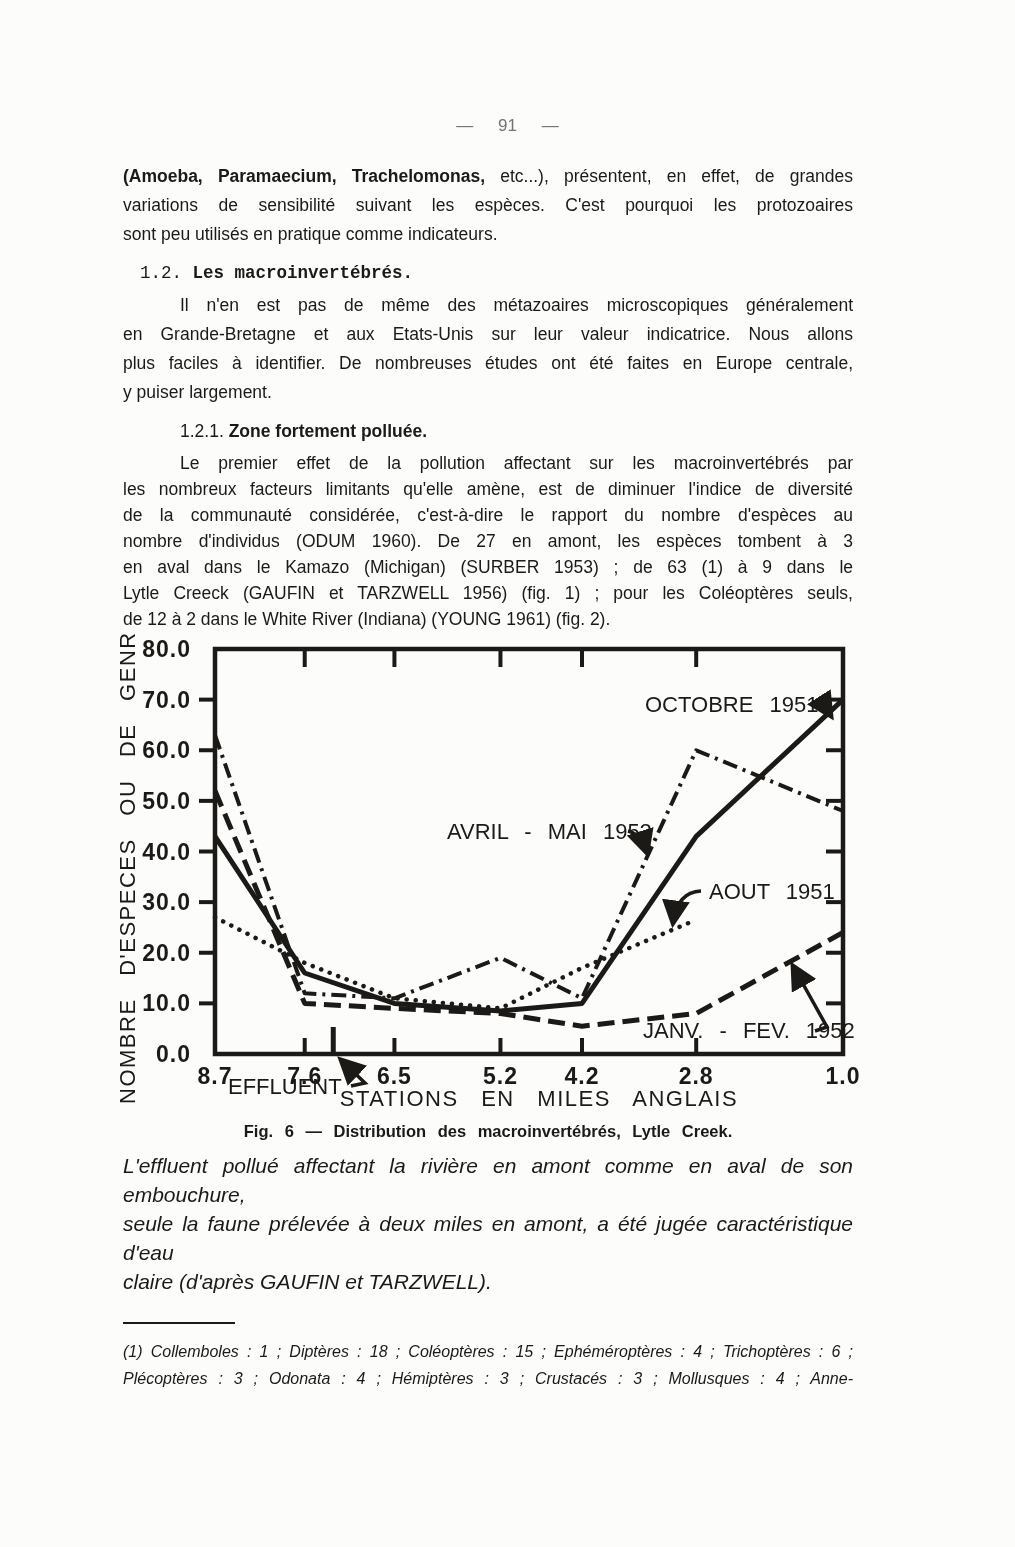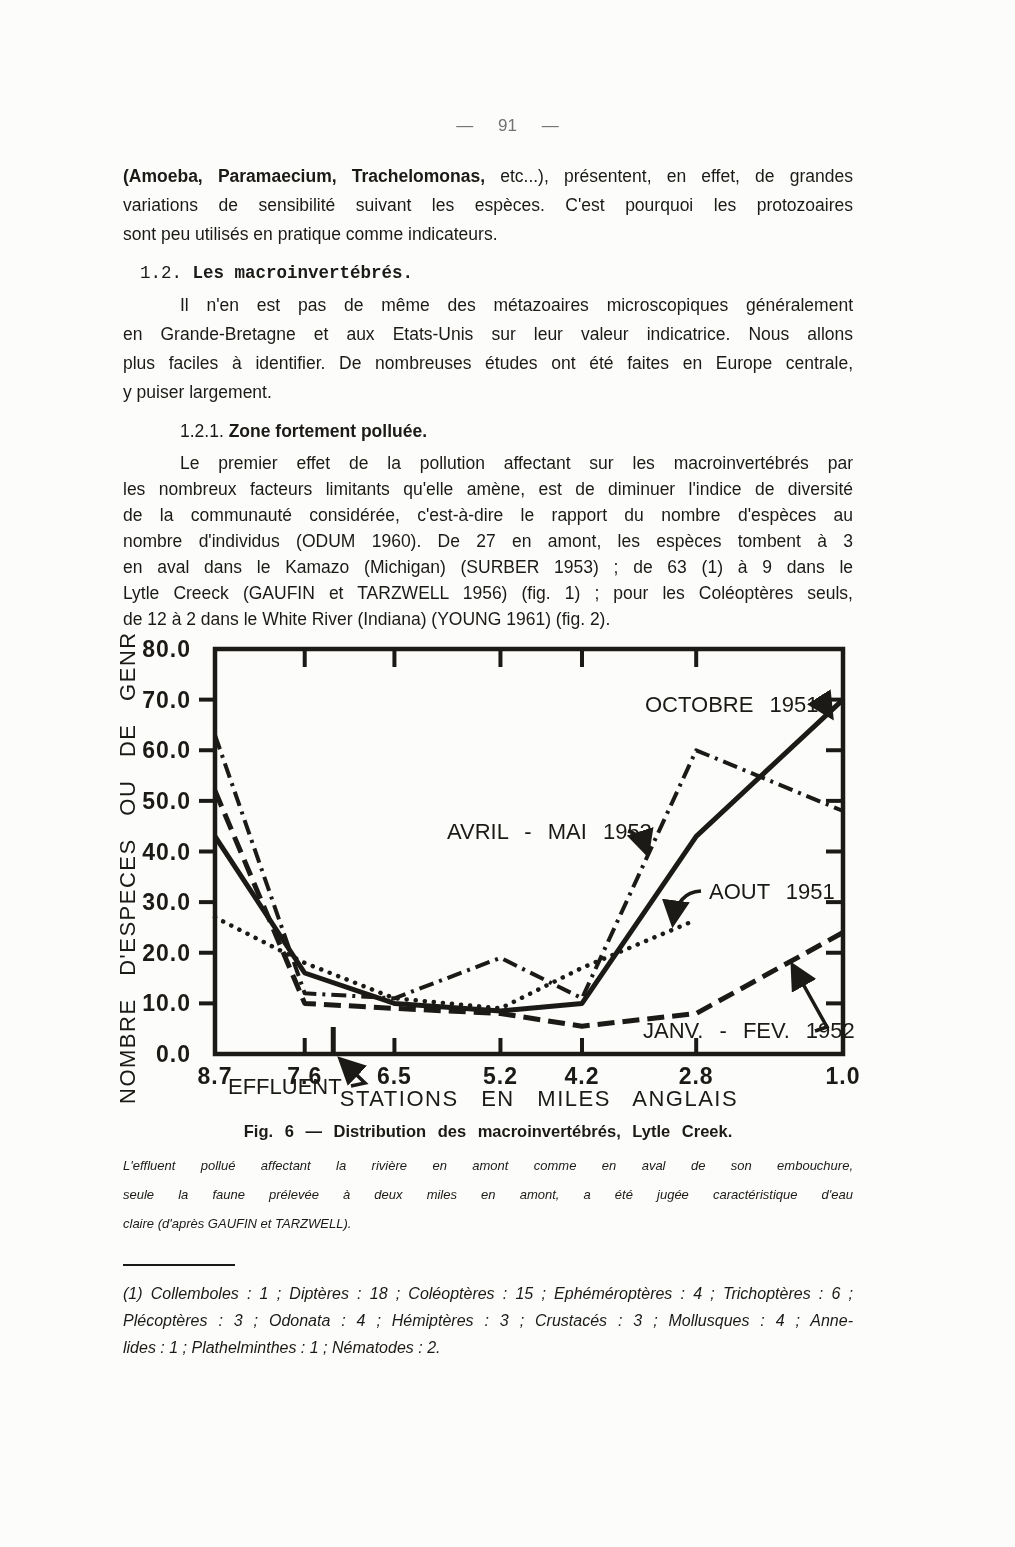--- a/index.html
+++ b/index.html
@@ -14,21 +14,21 @@
   .ind .tl:first-child{text-indent:57px;}
   .b{font-weight:bold;}
   .head{font-size:17.5px;margin-top:14px;}
   .head-12{margin-left:17px;font-family:Liberation Mono, monospace;}
   .head-121{margin-left:57px;}
   .p1{margin-top:26px;}
   .p2{margin-top:8px;}
   .p3{margin-top:8px;}
   .fig{margin:2px 0 0 -8px;width:880px;}
   .figcap{width:746px;text-align:center;margin-top:4px;font-size:16.5px;font-weight:bold;word-spacing:7px;}
-  .note{margin-top:10px;font-size:13px;line-height:29px;font-style:italic;}
+  .note{margin-top:10px;font-size:21px;line-height:29px;font-style:italic;}
   .fn-rule{margin-top:26px;width:112px;border-top:2.5px solid #1c1a17;}
   .fn{margin-top:14px;font-size:16px;line-height:27px;font-style:italic;}
   
   #fig1 text{fill:#1c1a17;}
   #fig1 .ytick,#fig1 .xtick{font:bold 23px "Liberation Sans",sans-serif;letter-spacing:1px;}
   #fig1 .clab{font:22px "Liberation Sans",sans-serif;word-spacing:10px;}
   #fig1 .axt{font:22px "Liberation Sans",sans-serif;word-spacing:15px;letter-spacing:1.5px;}
 </style>
 </head>
 <body>
@@ -150,17 +150,16 @@
         <div class="tl">L'effluent pollué affectant la rivière en amont comme en aval de son embouchure,</div>
         <div class="tl">seule la faune prélevée à deux miles en amont, a été jugée caractéristique d'eau</div>
         <div class="tl tl-last">claire (d'après GAUFIN et TARZWELL).</div>
       </div>
 
     <div class="fn-rule"></div>
 
     <div class="fn">
         <div class="tl">(1)  Collemboles : 1 ; Diptères : 18 ; Coléoptères : 15 ; Ephéméroptères : 4 ; Trichoptères : 6 ;</div>
         <div class="tl">Plécoptères : 3 ;  Odonata : 4 ;  Hémiptères : 3 ;  Crustacés : 3 ;  Mollusques : 4 ;  Anne-</div>
-        <div class="tl tl-last">lides : 1 ;  Plathelminthes : 1 ;  Nématodes : 2.</div>
       </div>
 
   </div>
 </div>
 
 </body></html>

